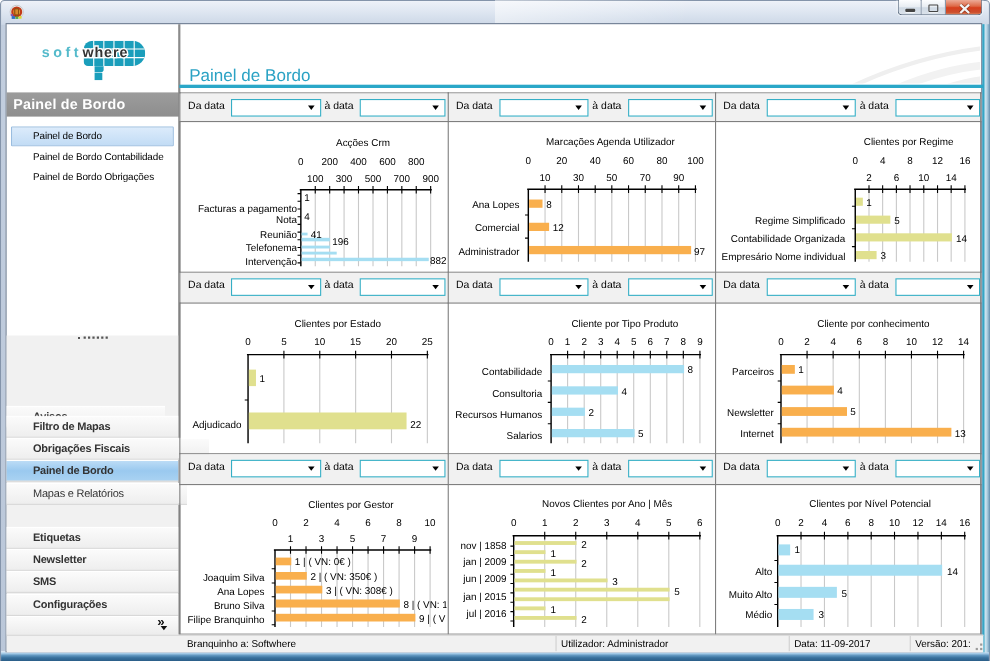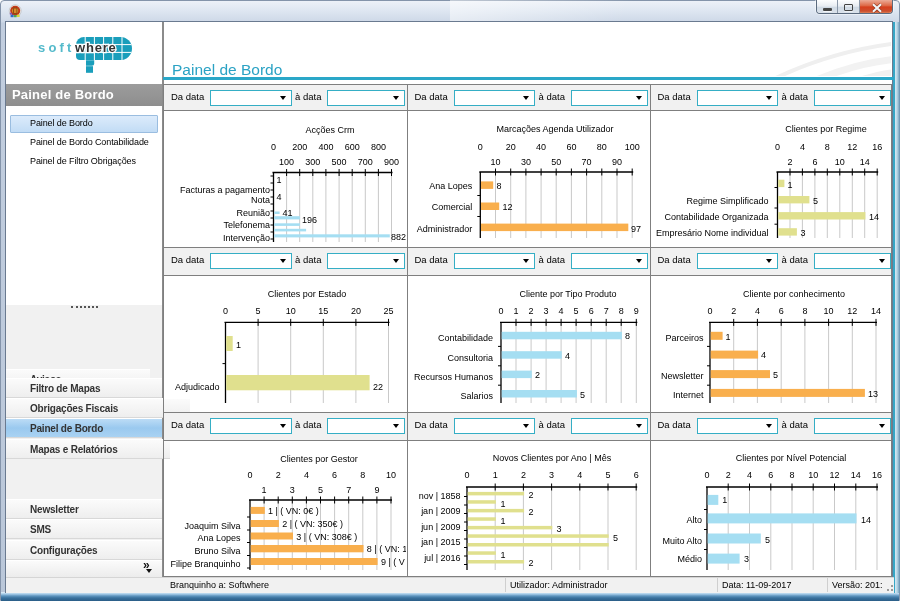--- a/index.html
+++ b/index.html
@@ -53,29 +53,30 @@
 </g>
 <path d="M56 32.2 h8.2 v3 a2.5 2.5 0 0 1 -2.5 2.5 h-5.7 z" fill="#1a9ebb"></path>
 <rect x="56" y="38.2" width="7" height="6.6" fill="#1a9ebb"></rect>
 <text x="8" y="23.5" style="font-size:13px;font-weight:bold;fill:#54bacb;letter-spacing:3.2px">soft</text>
 <text x="45" y="23.5" style="font-size:13px;font-weight:bold;fill:#333;letter-spacing:0.8px" stroke="#fff" stroke-width="2.4" paint-order="stroke">where</text>
 </svg>
 <div class="abs" style="left:6px;top:84px;width:157px;height:21.5px;background:linear-gradient(180deg,#9c9c9c 0,#8e8e8e 100%);color:#fff;font-weight:bold;font-size:13px;line-height:21.5px;padding-left:6px;letter-spacing:0.2px">Painel de Bordo</div>
 <div class="abs" style="left:10px;top:115px;width:148px;height:17.5px;background:linear-gradient(180deg,#dcebfb 0,#c2dcf5 100%);border:1px solid #9abde0;border-radius:1px"></div>
 <div class="abs" style="left:30px;top:118px;font-size:9px;letter-spacing:-0.1px;color:#000">Painel de Bordo</div>
 <div class="abs" style="left:30px;top:137px;font-size:9px;letter-spacing:-0.1px;color:#000">Painel de Bordo Contabilidade</div>
-<div class="abs" style="left:30px;top:155.5px;font-size:9px;letter-spacing:-0.1px;color:#000">Painel de Filtro Obrigações</div>
+<div class="abs" style="left:30px;top:155.5px;font-size:9px;letter-spacing:-0.1px;color:#000">Painel de Bordo Obrigações</div>
 <div class="abs" style="left:162px;top:22px;width:1.5px;height:555px;background:#8b8b8b"></div>
 <div class="abs" style="left:6px;top:305px;width:156px;height:272px;background:#f1f1f1"></div>
 <div class="abs" style="left:71px;top:306px;width:27px;height:3px;border-top:2px dotted #555"></div>
 <div class="abs" style="left:6px;top:369px;width:144px;height:20.2px;background:linear-gradient(180deg,#fbfbfb 0,#eeeeee 100%);border-top:1px solid #fff;border-bottom:1px solid #d8d8d8;color:#333;font-weight:bold;font-size:10px;letter-spacing:-0.2px;line-height:19px;padding-left:24px">Avisos</div>
 <div class="abs" style="left:6px;top:377.9px;width:156px;height:20.2px;background:linear-gradient(180deg,#fbfbfb 0,#eeeeee 100%);border-top:1px solid #fff;border-bottom:1px solid #d8d8d8;color:#333;font-weight:bold;font-size:10px;letter-spacing:-0.2px;line-height:19px;padding-left:24px">Filtro de Mapas</div>
 <div class="abs" style="left:6px;top:398.1px;width:184px;height:20.2px;background:linear-gradient(180deg,#fbfbfb 0,#eeeeee 100%);border-top:1px solid #fff;border-bottom:1px solid #d8d8d8;color:#333;font-weight:bold;font-size:10px;letter-spacing:-0.2px;line-height:19px;padding-left:24px">Obrigações Fiscais</div>
 <div class="abs" style="left:6px;top:418.3px;width:156px;height:20.2px;background:linear-gradient(180deg,#bcdcf6 0,#9ac9ef 50%,#a9d2f2 100%);border-top:1px solid #fff;border-bottom:1px solid #d8d8d8;color:#333;font-weight:bold;font-size:10px;letter-spacing:-0.2px;line-height:19px;padding-left:24px">Painel de Bordo</div>
-<div class="abs" style="left:6px;top:438.5px;width:164px;height:20.2px;background:linear-gradient(180deg,#fbfbfb 0,#eeeeee 100%);border-top:1px solid #fff;border-bottom:1px solid #d8d8d8;color:#333;font-weight:bold;font-size:10px;letter-spacing:-0.2px;line-height:19px;padding-left:24px">Mapas e Relatórios</div>
+<div class="abs" style="left:6px;top:438.5px;width:164px;height:20.2px;background:linear-gradient(180deg,#fbfbfb 0,#eeeeee 100%);border-top:1px solid #fff;border-bottom:1px solid #d8d8d8;color:#333;font-weight:normal;font-size:10px;letter-spacing:-0.2px;line-height:19px;padding-left:24px">Mapas e Relatórios</div>
+<div class="abs" style="left:6px;top:478.9px;width:156px;height:20.2px;background:linear-gradient(180deg,#fbfbfb 0,#eeeeee 100%);border-top:1px solid #fff;border-bottom:1px solid #d8d8d8;color:#333;font-weight:bold;font-size:10px;letter-spacing:-0.2px;line-height:19px;padding-left:24px">Etiquetas</div>
 <div class="abs" style="left:6px;top:499.1px;width:156px;height:20.2px;background:linear-gradient(180deg,#fbfbfb 0,#eeeeee 100%);border-top:1px solid #fff;border-bottom:1px solid #d8d8d8;color:#333;font-weight:bold;font-size:10px;letter-spacing:-0.2px;line-height:19px;padding-left:24px">Newsletter</div>
 <div class="abs" style="left:6px;top:519.3px;width:156px;height:20.2px;background:linear-gradient(180deg,#fbfbfb 0,#eeeeee 100%);border-top:1px solid #fff;border-bottom:1px solid #d8d8d8;color:#333;font-weight:bold;font-size:10px;letter-spacing:-0.2px;line-height:19px;padding-left:24px">SMS</div>
 <div class="abs" style="left:6px;top:539.5px;width:156px;height:20.2px;background:linear-gradient(180deg,#fbfbfb 0,#eeeeee 100%);border-top:1px solid #fff;border-bottom:1px solid #d8d8d8;color:#333;font-weight:bold;font-size:10px;letter-spacing:-0.2px;line-height:19px;padding-left:24px">Configurações</div>
 <div class="abs" style="left:6px;top:559.7px;width:156px;height:17px;background:linear-gradient(180deg,#fbfbfb 0,#ececec 100%);border-top:1px solid #fff"></div>
 <div class="abs" style="left:143px;top:559.7px;font-size:12px;font-weight:bold;color:#111;line-height:10px">»</div>
 <div class="abs" style="left:146px;top:568.7px;width:0;height:0;border-left:3px solid transparent;border-right:3px solid transparent;border-top:4px solid #111"></div>
 <svg class="abs" style="left:740px;top:23px" width="151" height="53" viewBox="0 0 151 53">
 <path d="M-10 80 Q70 30 160 20" fill="none" stroke="#efefef" stroke-width="4"></path>
 <path d="M30 80 Q100 40 160 36" fill="none" stroke="#f2f2f2" stroke-width="7"></path>
 <path d="M90 70 Q130 52 160 50" fill="none" stroke="#f0f0f0" stroke-width="9"></path>

